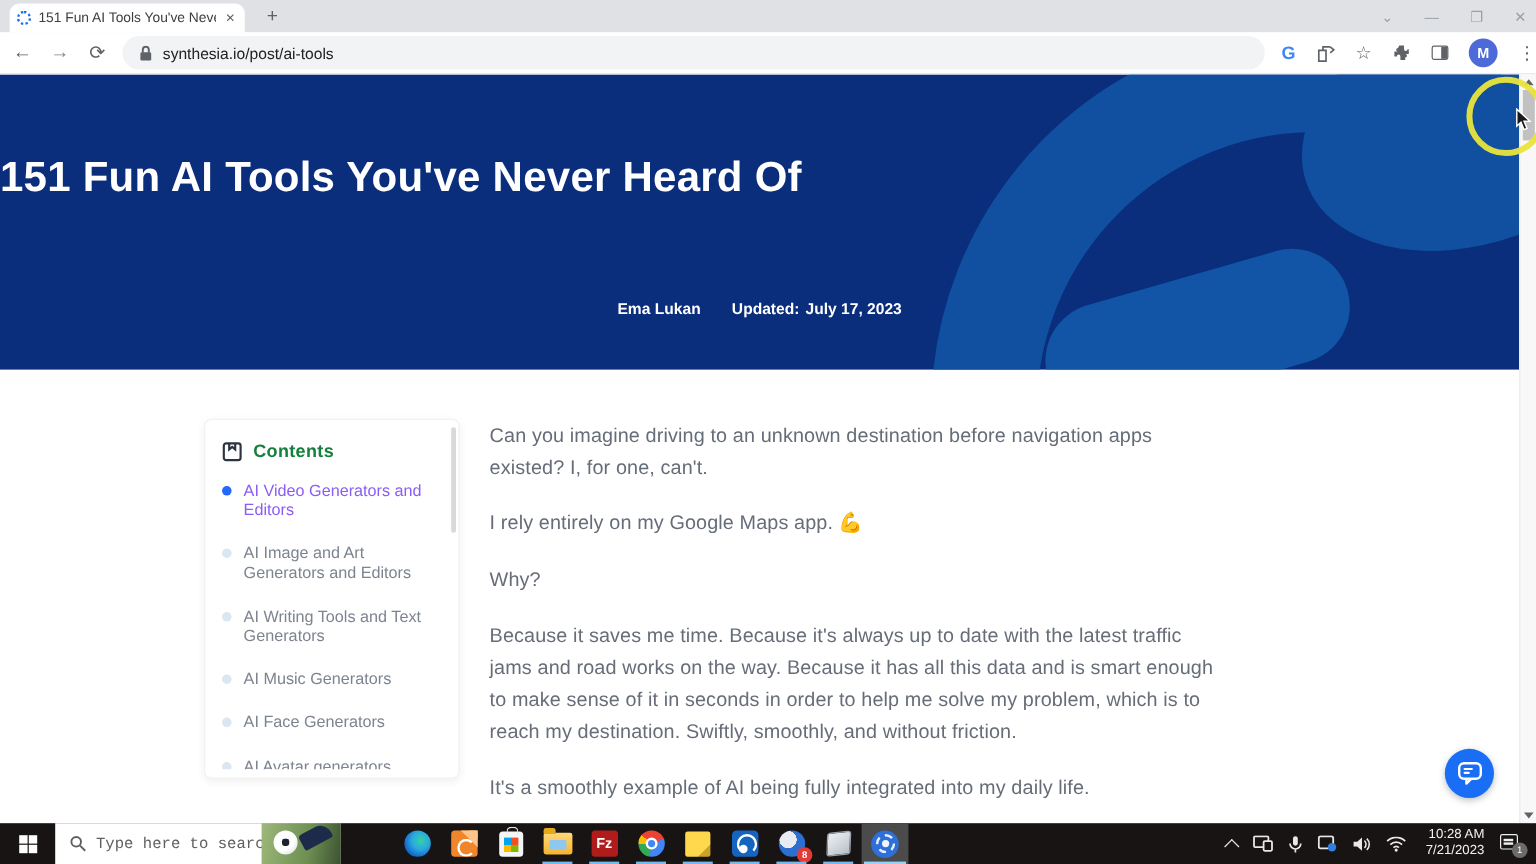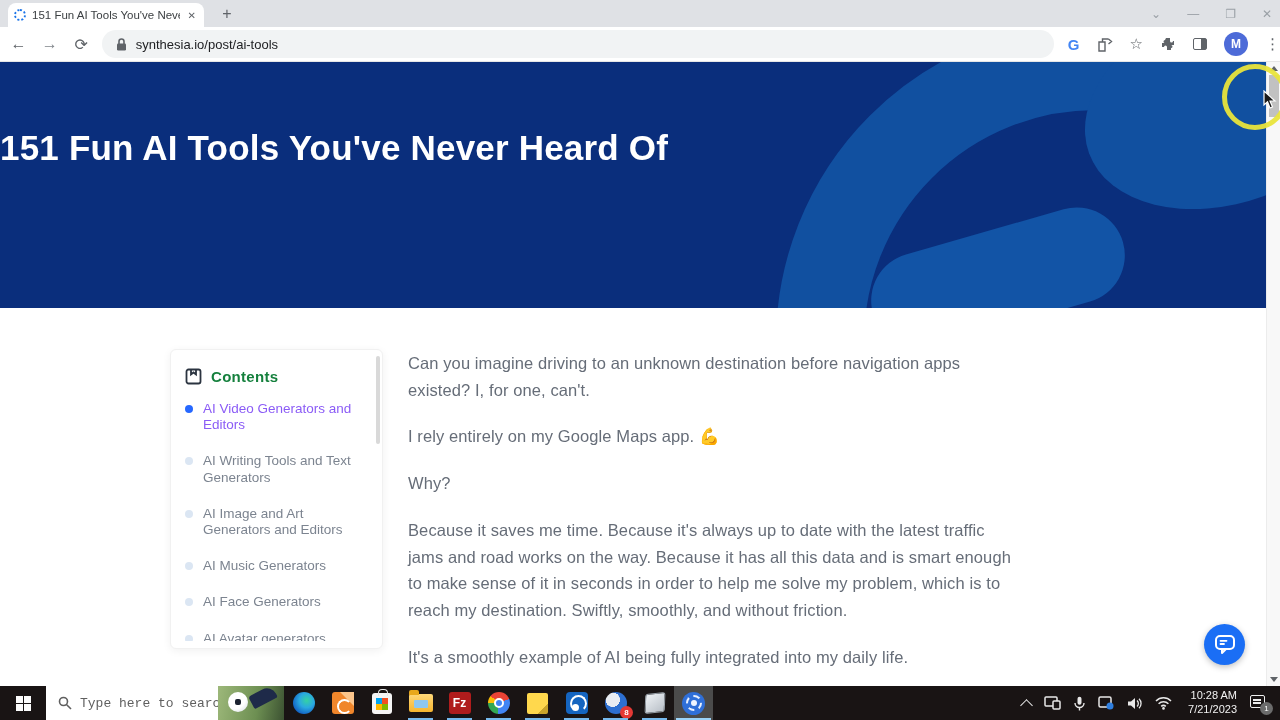--- a/index.html
+++ b/index.html
@@ -106,21 +106,21 @@
   .mag { margin:0 8px 0 12px; }
   .search-art { position:absolute; right:0; top:0; width:66px; height:34px;
                 background:linear-gradient(100deg,#9db87a 0%,#6d8f52 60%,#3c5232 100%); overflow:hidden; }
   .soccer-ball { position:absolute; left:10px; top:6px; width:20px; height:20px; border-radius:50%;
                  background:radial-gradient(circle at 35% 30%, #fff 55%, #cfd6dd 100%); }
   .soccer-ball::after { content:""; position:absolute; left:7px; top:7px; width:6px; height:6px;
                         background:#1c2330; border-radius:2px; }
   .boot { position:absolute; right:8px; top:4px; width:26px; height:14px; background:#1e2a49;
           border-radius:3px 10px 2px 2px; transform:rotate(-28deg); }
 
-  .tb-apps { display:flex; align-items:center; }
+  .tb-apps { display:flex; align-items:center;padding-left:44px; }
   .tb-slot { width:39px; height:34px; display:flex; align-items:center; justify-content:center; position:relative; }
   .tb-slot.running::after { content:""; position:absolute; bottom:0; left:7px; right:7px; height:2.5px; background:#76b9ed; }
   .tb-slot.active-app { background:#4b4b4b; }
   .tb-slot.active-app::after { content:""; position:absolute; bottom:0; left:2px; right:2px; height:2.5px; background:#9ad2f7; }
 
   .ic-edge { width:22px; height:22px; border-radius:50%;
              background:radial-gradient(circle at 62% 38%, #35d2a2 0%, #2aa9e0 38%, #1262c4 75%, #0b3fa0 100%); }
   .ic-pdf { width:22px; height:22px; background:#f0862b; border-radius:3px; position:relative; }
   .ic-pdf::before { content:""; position:absolute; right:0; top:0; border-style:solid; border-width:0 7px 7px 0;
                     border-color:#fff #ffffffcc #c9640f #f0862b; border-width:7px; width:0; height:0;
@@ -218,41 +218,47 @@
     </div>
   </div>
 
   <div class="viewport">
 
     <div class="hero">
       <div class="swirl-ring"></div>
       <div class="swirl-pill2"></div>
       <div class="swirl-pill"></div>
       <div class="hero-title">151 Fun AI Tools You've Never Heard Of</div>
+      <div class="hero-meta">
+        <span class="hero-author">Ema Lukan</span>
+        <span class="hero-updated">
+          <span>Updated:</span><span class="date">July 17, 2023</span>
+        </span>
+      </div>
     </div>
 
     <div class="toc-card">
       <div class="toc-head">
         <svg width="17" height="17" viewBox="0 0 17 17">
           <rect x="1.5" y="1.5" width="14" height="14" rx="2" fill="none" stroke="#2b3440" stroke-width="1.8"></rect>
           <path d="M6 1.5 v5 l2.5 -2 l2.5 2 v-5" fill="none" stroke="#2b3440" stroke-width="1.8"></path>
         </svg>
         <span class="toc-head-label">Contents</span>
       </div>
       <div class="toc-item active">
         <div class="toc-dot"></div>
         <div class="toc-label">AI Video Generators and Editors</div>
       </div>
       <div class="toc-item">
         <div class="toc-dot"></div>
+        <div class="toc-label">AI Image and Art Generators and Editors</div>
+      </div>
+      <div class="toc-item">
+        <div class="toc-dot"></div>
         <div class="toc-label">AI Writing Tools and Text Generators</div>
-      </div>
-      <div class="toc-item">
-        <div class="toc-dot"></div>
-        <div class="toc-label">AI Image and Art Generators and Editors</div>
       </div>
       <div class="toc-item">
         <div class="toc-dot"></div>
         <div class="toc-label">AI Music Generators</div>
       </div>
       <div class="toc-item">
         <div class="toc-dot"></div>
         <div class="toc-label">AI Face Generators</div>
       </div>
       <div class="toc-item clipped">

